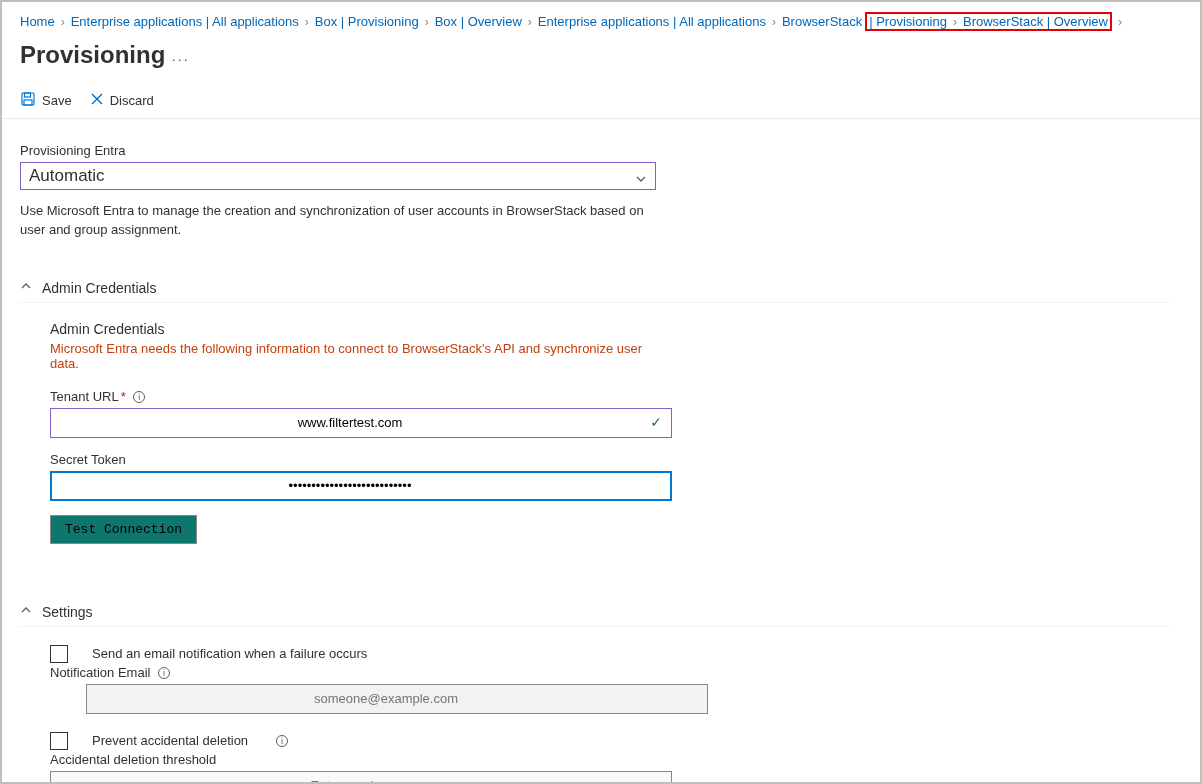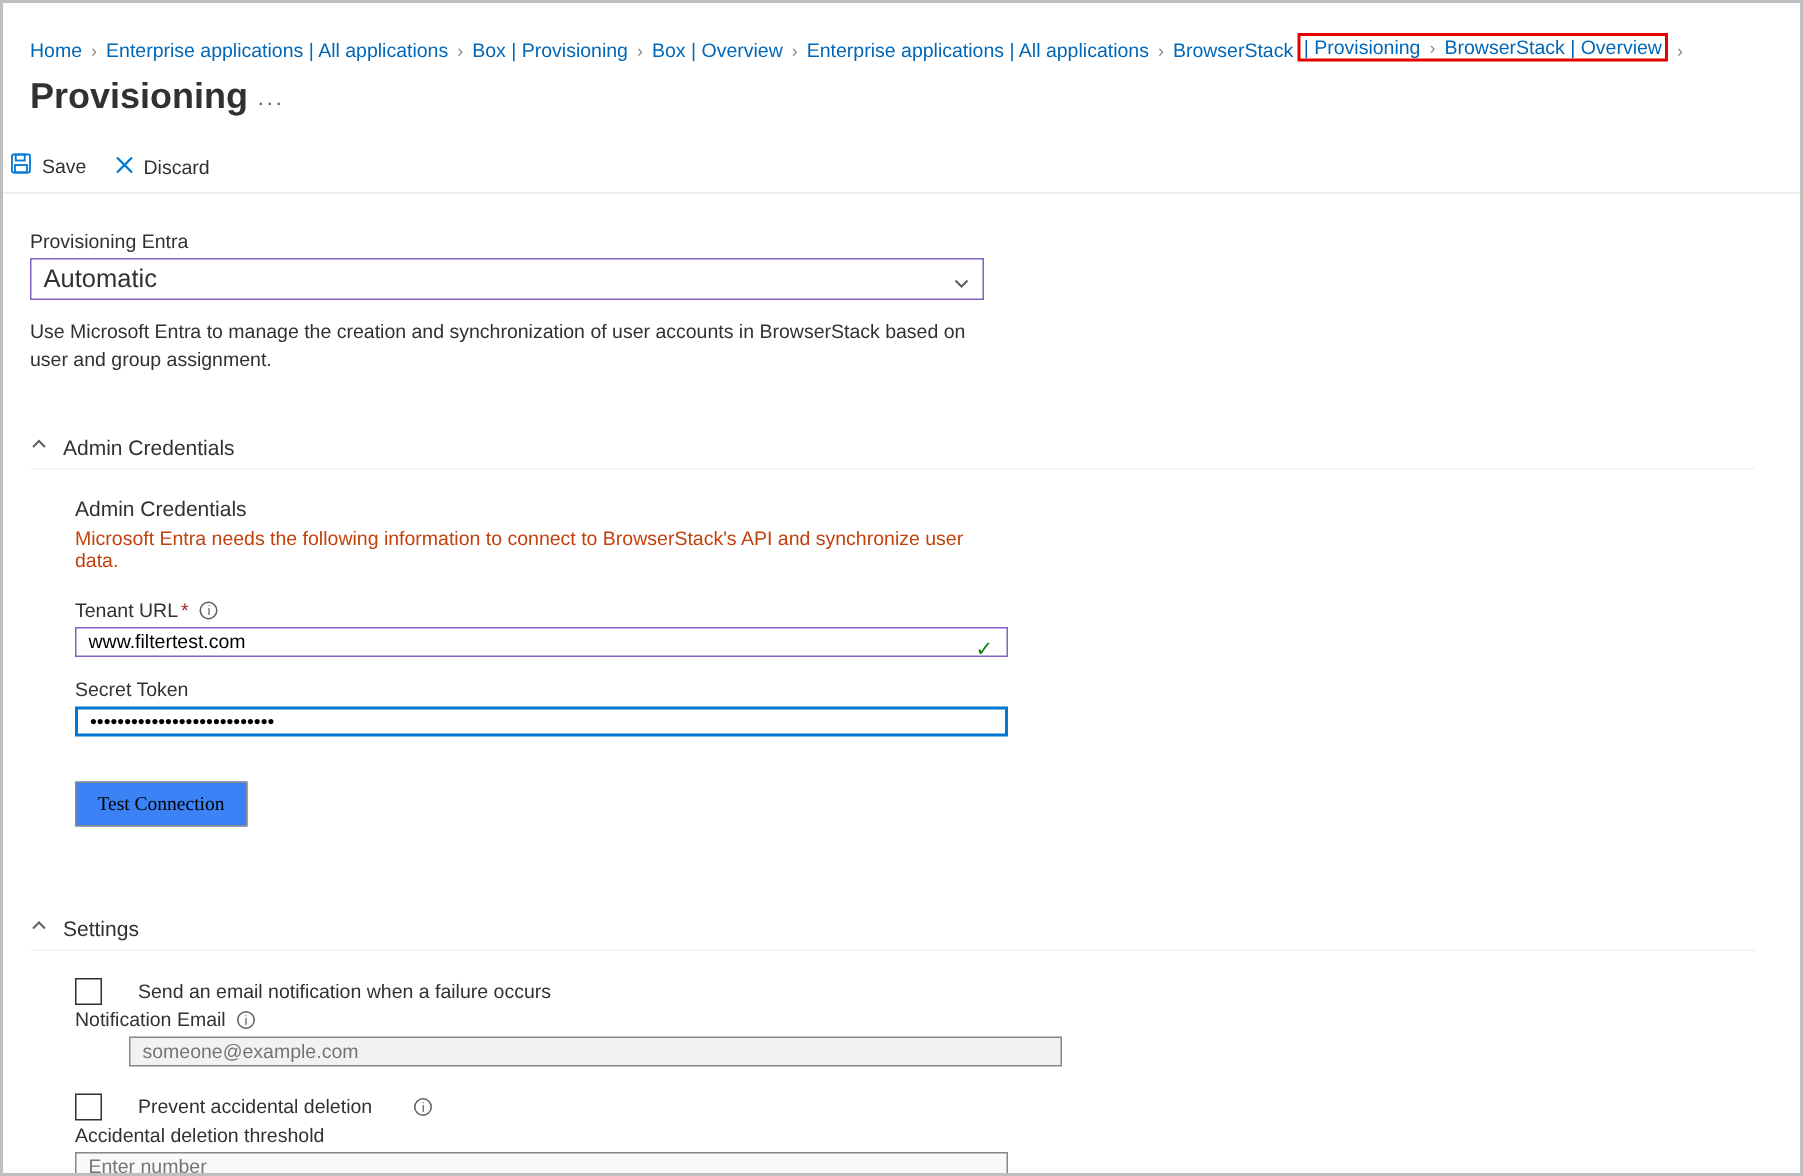--- a/index.html
+++ b/index.html
@@ -14,22 +14,22 @@
     width: 1202px;
     height: 784px;
     border: 2px solid #bfbfbf;
     position: relative;
     overflow: hidden;
   }
   
   .breadcrumb {
     display: flex;
     flex-wrap: wrap;
-    align-items: flex-end;
-    padding: 20px 18px 4px 18px;
+    align-items: center;
+    padding: 10px 18px 4px 18px;
     gap: 3px;
     font-size: 13px;
   }
   .breadcrumb a {
     color: #0067b8;
     text-decoration: none;
     cursor: pointer;
   }
   .bc-sep {
     color: #8a8886;
@@ -58,23 +58,23 @@
   .title-more {
     color: #605e5c;
     font-size: 15px;
     letter-spacing: 1px;
     cursor: pointer;
     padding-top: 6px;
   }
   
   .toolbar {
     display: flex;
-    align-items: flex-end;
+    align-items: center;
     gap: 18px;
-    padding: 8px 4px;
+    padding: 8px 18px;
     border-bottom: 1px solid #edebe9;
   }
   .tb-btn {
     display: flex;
     align-items: center;
     gap: 6px;
     cursor: pointer;
     color: #323130;
     font-size: 13px;
   }
@@ -155,26 +155,27 @@
     color: #323130;
     margin-bottom: 4px;
   }
   .sub-desc {
     font-size: 13px;
     color: #c2410c;
     margin-bottom: 18px;
   }
   .text-input {
     width: 100%;
-    height: 20px;
+    height: 30px;
     border: 1px solid #8661c5;
     padding: 0 30px 0 8px;
     font-size: 13px;
     outline: none;
     font-family: inherit;
+    text-align: center;
   }
   .input-wrap { position: relative; margin-bottom: 14px; }
   .valid-check {
     position: absolute;
     right: 8px;
     top: 6px;
     color: #107c10;
     font-size: 14px;
   }
   .text-input.focused {
@@ -185,26 +186,25 @@
     background: #f3f2f1;
     color: #605e5c;
   }
   .text-input.gray2 {
     border: 1px solid #8a8886;
     background: #faf9f8;
     color: #605e5c;
   }
   .btn {
     border: 1px solid #8a8886;
-    background: #3b82f6;
+    background: #0f766e;
     padding: 6px 14px;
     font-size: 13px;
     cursor: pointer;
-    font-family: Liberation Serif, serif;
-    margin-top: 16px;
+    font-family: Liberation Mono, monospace;
   }
   
   .check-row {
     display: flex;
     align-items: center;
     gap: 24px;
     margin-bottom: 2px;
   }
   .checkbox {
     width: 18px; height: 18px;

